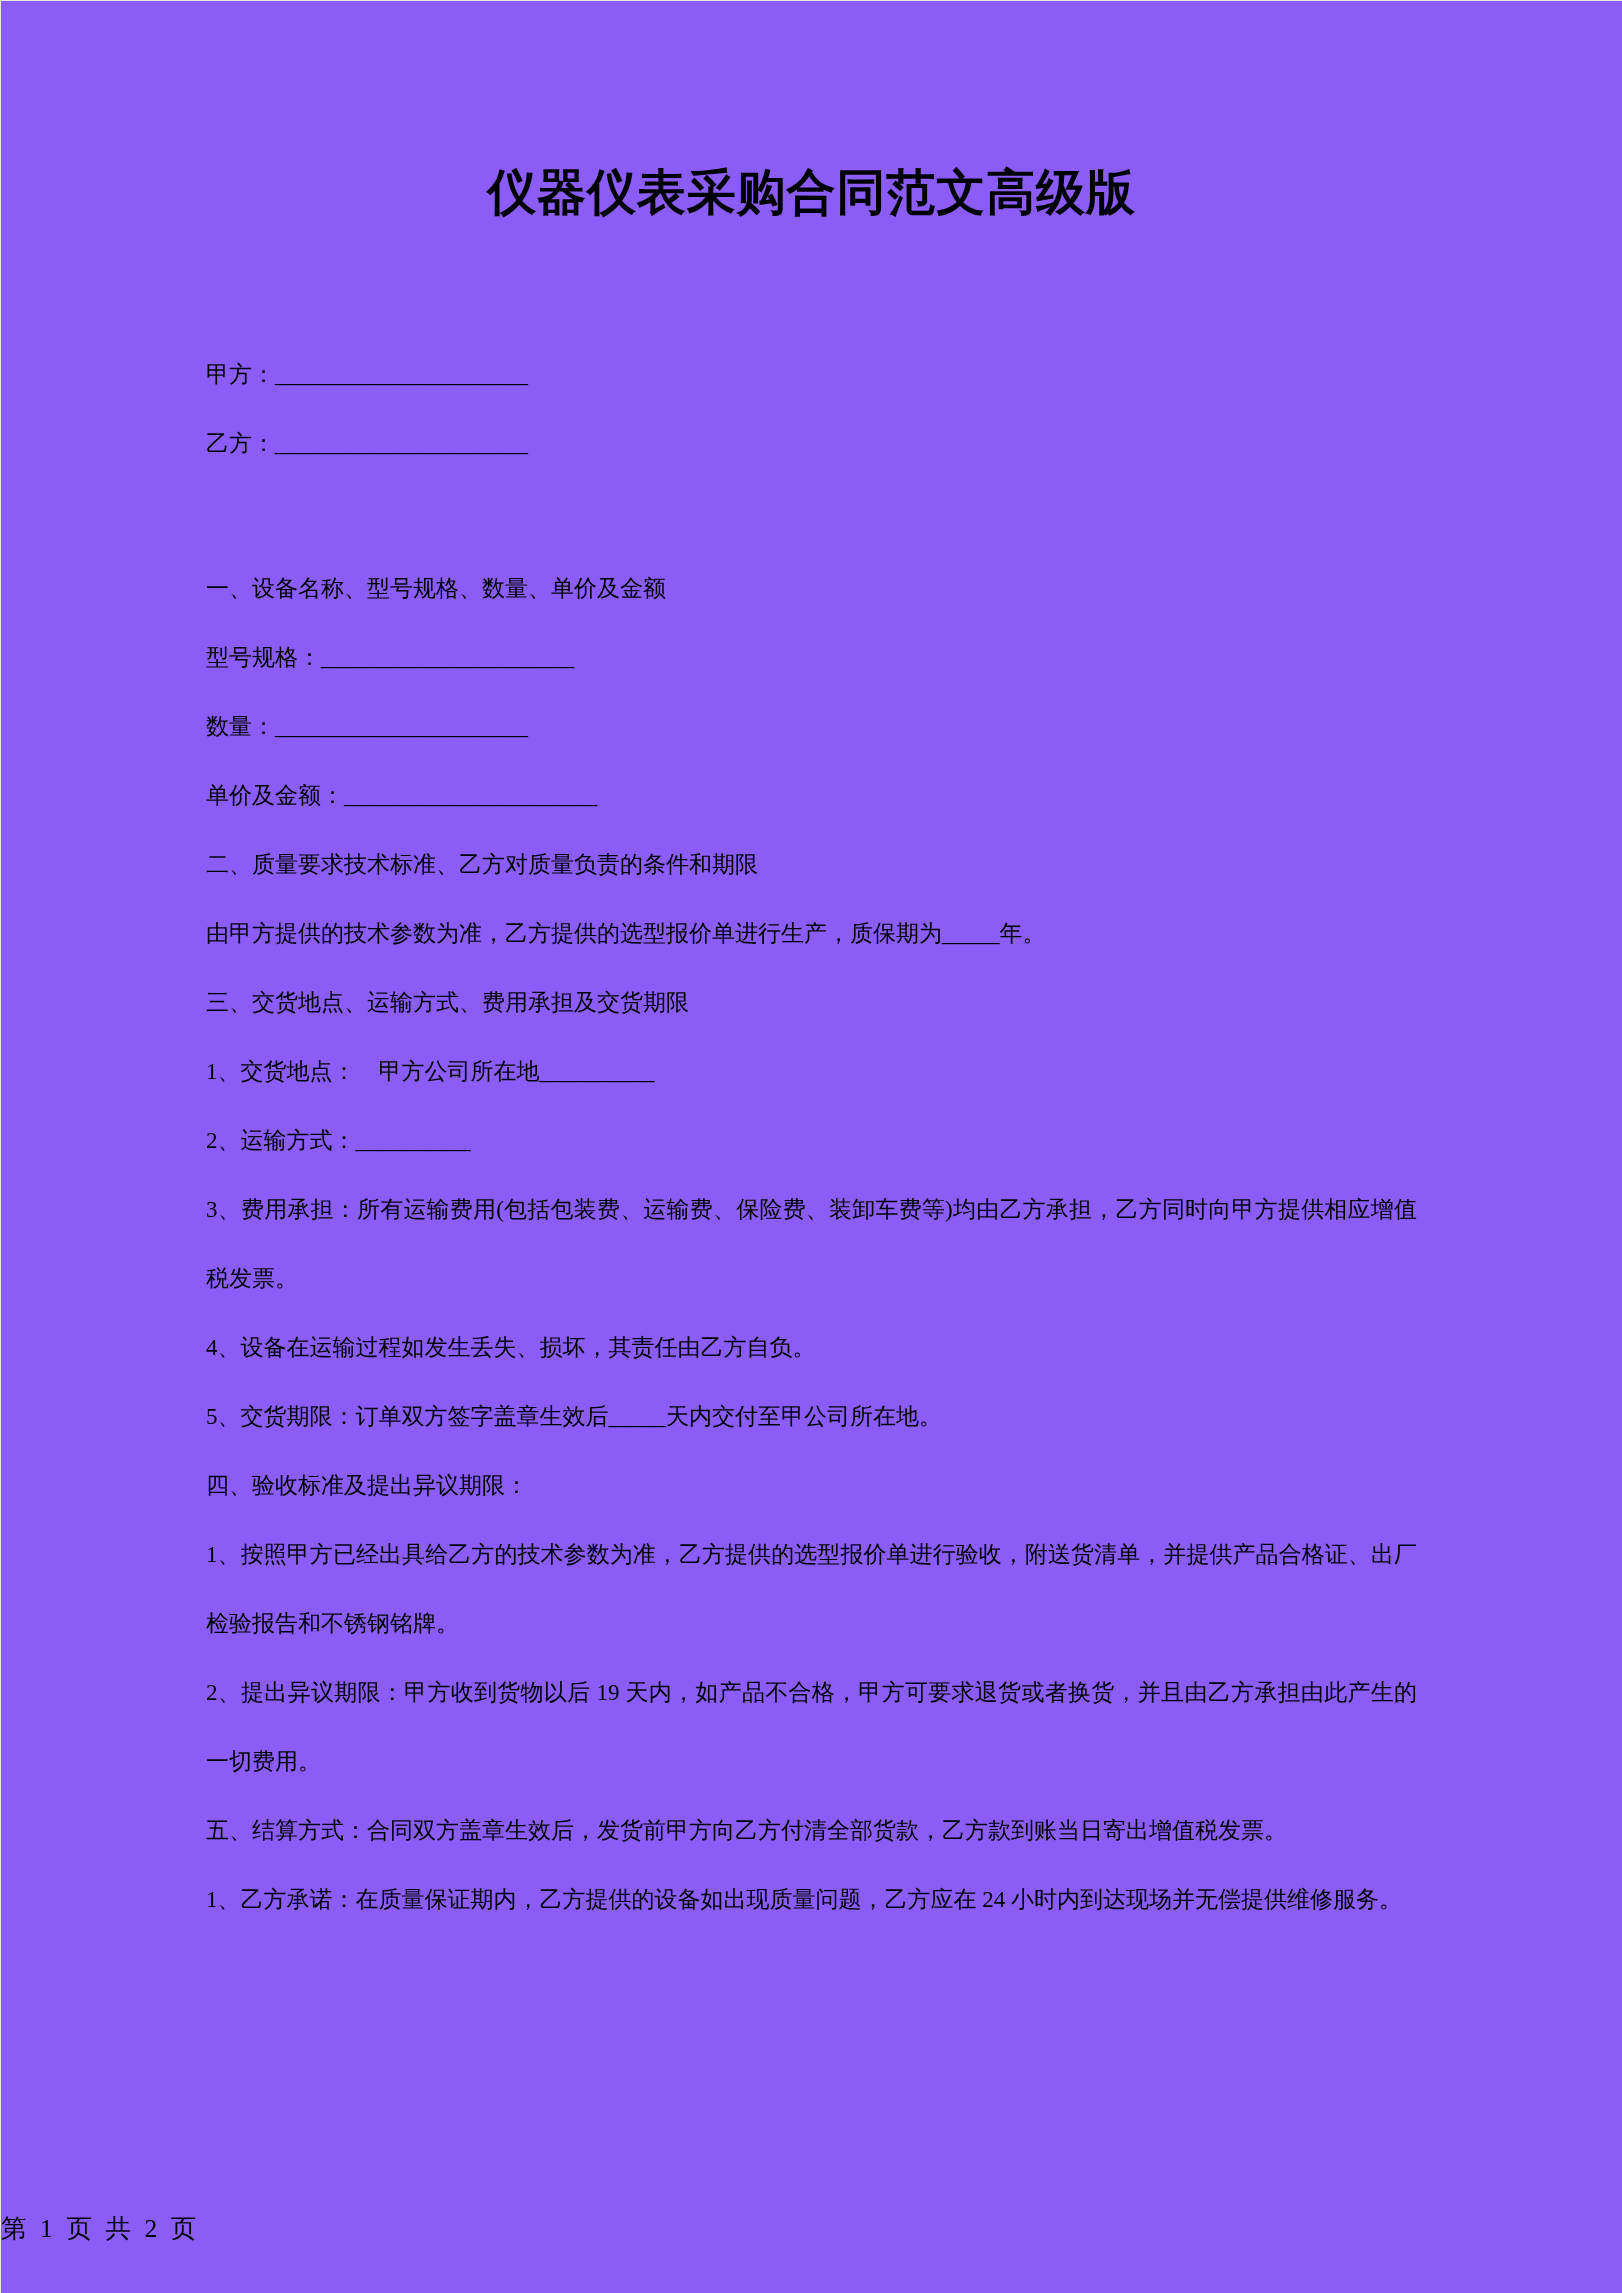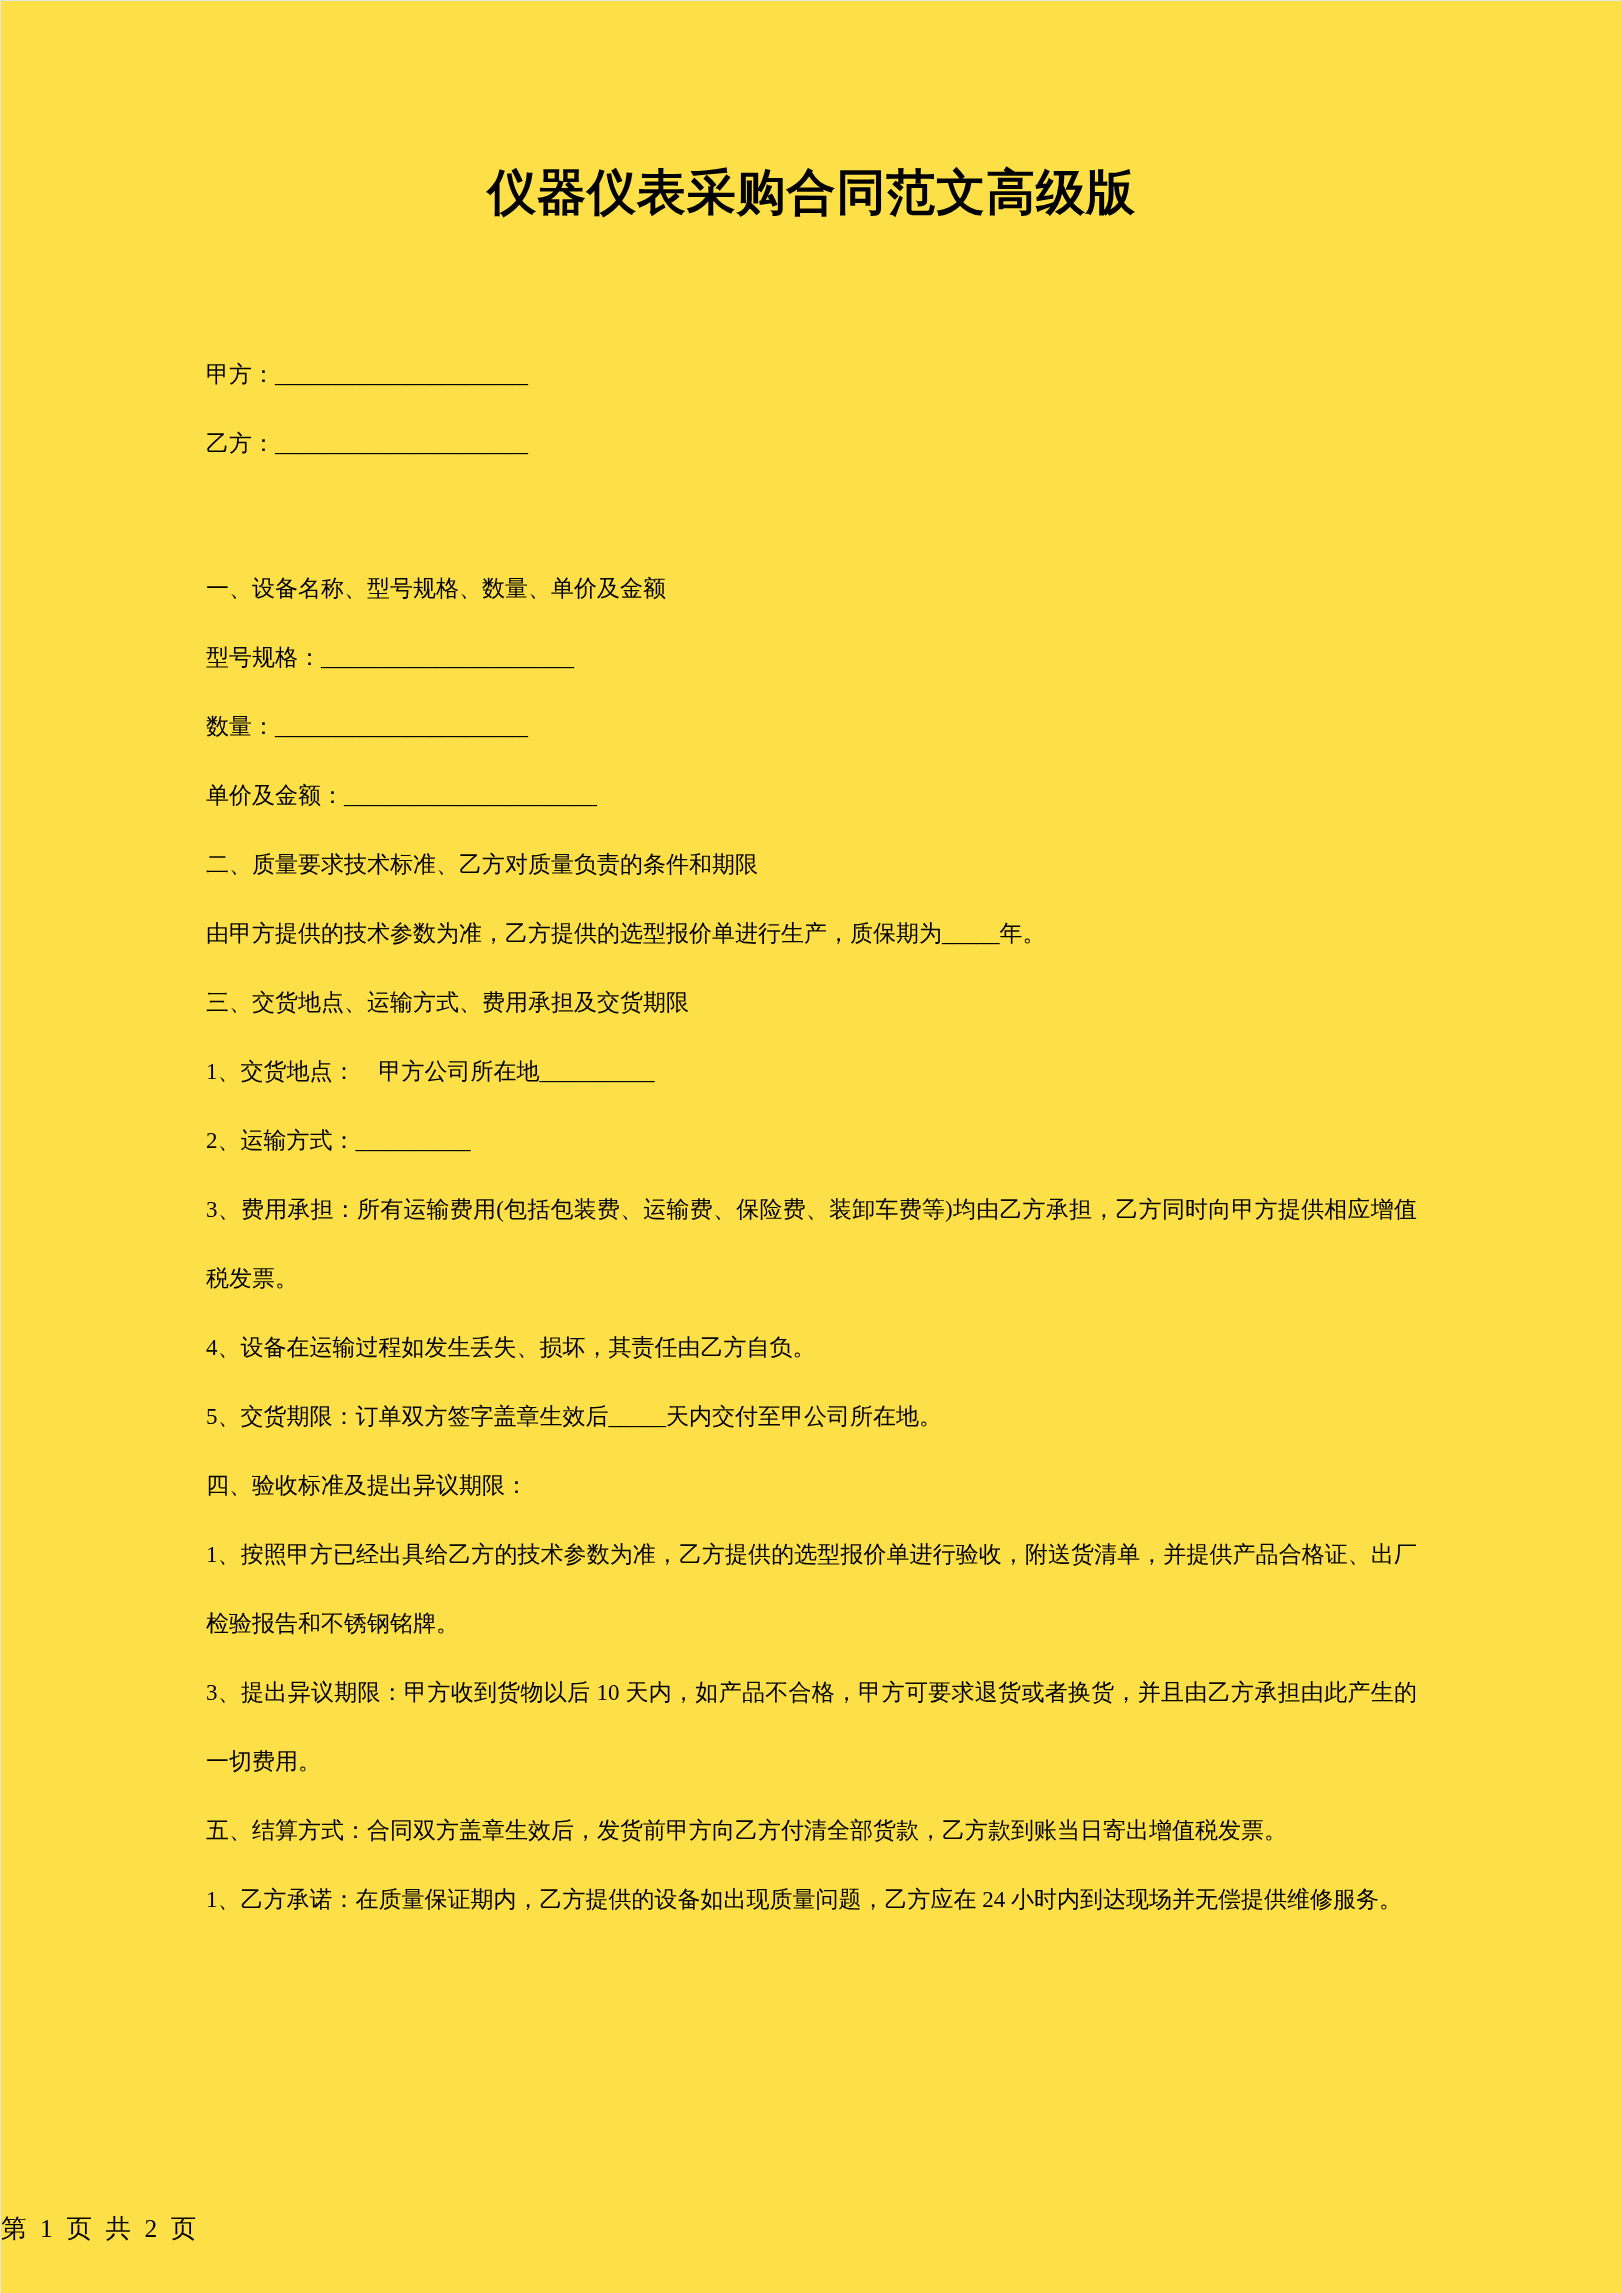--- a/index.html
+++ b/index.html
@@ -10,21 +10,21 @@
     }
     body {
       font-family: "Liberation Serif", "DejaVu Serif", serif;
       color: #000000;
     }
     .page {
       position: relative;
       width: 1623px;
       height: 2294px;
       margin: 0 auto;
-      background: #fde047;
+      background: #8b5cf6;
       border: 0.9px solid #e6e6e6;
       padding: 159px 205px 127px 205px;
       overflow: hidden;
     }
     .title {
       margin: 0 0 114px 0;
       font-size: 49px;
       font-weight: bold;
       text-align: center;
       letter-spacing: 0.9px;
@@ -69,21 +69,21 @@
 
   <p class="line">三、交货地点、运输方式、费用承担及交货期限</p>
   <p class="line">1、交货地点：　甲方公司所在地__________</p>
   <p class="line">2、运输方式：__________</p>
   <p class="line">3、费用承担：所有运输费用(包括包装费、运输费、保险费、装卸车费等)均由乙方承担，乙方同时向甲方提供相应增值税发票。</p>
   <p class="line">4、设备在运输过程如发生丢失、损坏，其责任由乙方自负。</p>
   <p class="line">5、交货期限：订单双方签字盖章生效后_____天内交付至甲公司所在地。</p>
 
   <p class="line">四、验收标准及提出异议期限：</p>
   <p class="line">1、按照甲方已经出具给乙方的技术参数为准，乙方提供的选型报价单进行验收，附送货清单，并提供产品合格证、出厂检验报告和不锈钢铭牌。</p>
-  <p class="line">3、提出异议期限：甲方收到货物以后 10 天内，如产品不合格，甲方可要求退货或者换货，并且由乙方承担由此产生的一切费用。</p>
+  <p class="line">2、提出异议期限：甲方收到货物以后 19 天内，如产品不合格，甲方可要求退货或者换货，并且由乙方承担由此产生的一切费用。</p>
 
   <p class="line">五、结算方式：合同双方盖章生效后，发货前甲方向乙方付清全部货款，乙方款到账当日寄出增值税发票。</p>
 
   <p class="line">1、乙方承诺：在质量保证期内，乙方提供的设备如出现质量问题，乙方应在 24 小时内到达现场并无偿提供维修服务。</p>
 
   <div class="footer">第 1 页 共 2 页</div>
 </div>
 
 
 </body></html>

